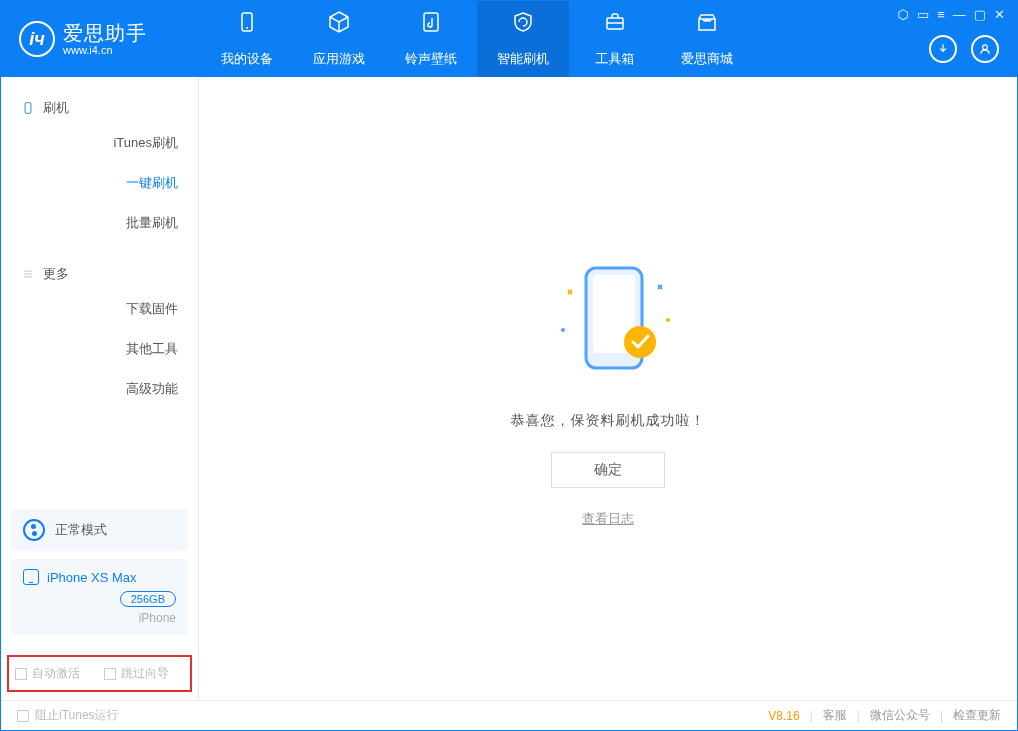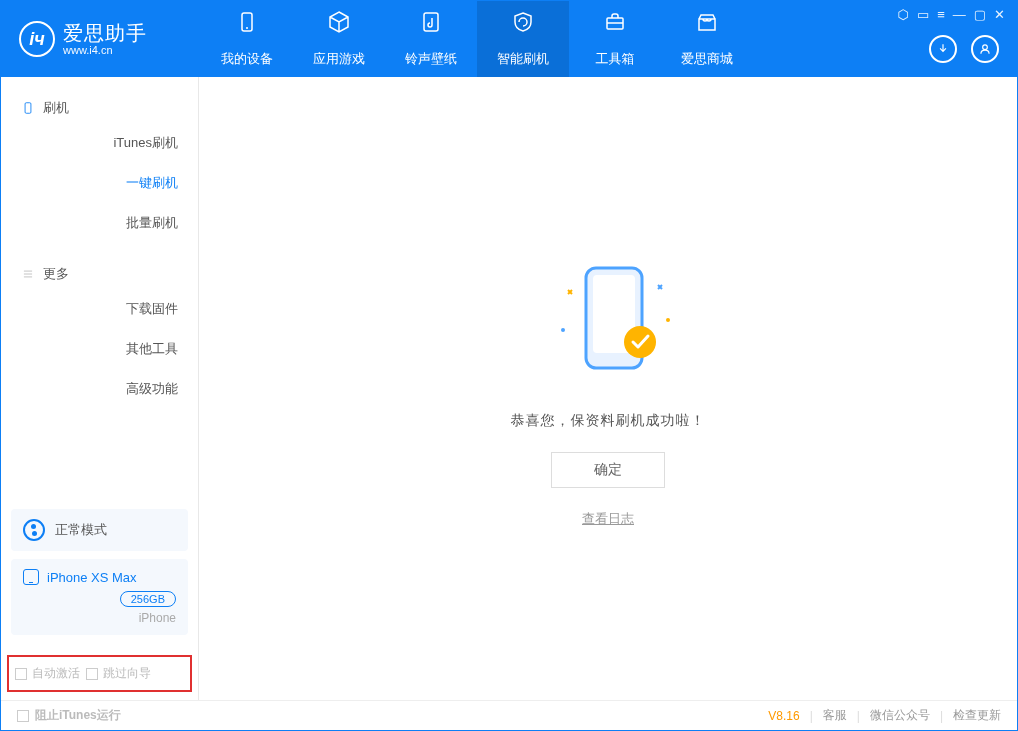--- a/index.html
+++ b/index.html
@@ -45,34 +45,34 @@
 .mode-icon::before { top: 3px; left: 6px; }
 .mode-icon::after { bottom: 3px; right: 6px; }
 .mode-card span { color: #555; font-size: 13px; font-weight: 500; }
 
 .device-card .dev-head { display: flex; align-items: center; gap: 8px; color: #0d7ff5; font-weight: 500; }
 .phone-ico { width: 16px; height: 16px; border: 1.5px solid #0d7ff5; border-radius: 3px; position: relative; }
 .phone-ico::after { content: ""; position: absolute; bottom: 1px; left: 50%; transform: translateX(-50%); width: 4px; height: 1px; background: #0d7ff5; }
 .device-card .badge { display: inline-block; margin-top: 6px; border: 1px solid #0d7ff5; color: #0d7ff5; border-radius: 10px; padding: 1px 10px; font-size: 11px; }
 .device-card .dev-type { color: #aaa; font-size: 12px; margin-top: 4px; }
 
-.check-row { border: 2px solid #e03030; margin: 10px 6px 8px 6px; padding: 8px 6px; display: flex; gap: 6px; font-size: 12px; color: #bbb; }
+.check-row { border: 2px solid #e03030; margin: 10px 6px 8px 6px; padding: 8px 6px; display: flex; gap: 24px; font-size: 12px; color: #bbb; }
 .check-row label { display: flex; align-items: center; gap: 5px; cursor: pointer; }
 .chk { width: 12px; height: 12px; border: 1px solid #ccc; display: inline-block; }
 
 
 .main { flex: 1; display: flex; flex-direction: column; align-items: center; justify-content: center; gap: 22px; position: relative; background: #fff; }
 .illustration { width: 200px; height: 140px; display: flex; align-items: center; justify-content: center; }
 .success-title { font-size: 14px; color: #555; letter-spacing: 1px; }
 .ok-btn { border: 1px solid #ddd; background: #fff; color: #666; padding: 8px 42px; font-size: 14px; cursor: pointer; }
 .log-link { color: #999; font-size: 13px; text-decoration: underline; cursor: pointer; }
 
 
 .footer { height: 30px; border-top: 1px solid #eee; display: flex; align-items: center; padding: 0 16px; font-size: 12px; color: #999; }
-.footer-left { display: flex; align-items: center; gap: 6px; color: #bbb; font-weight: bold; }
+.footer-left { display: flex; align-items: center; gap: 6px; color: #bbb; }
 .footer-right { margin-left: auto; display: flex; align-items: center; gap: 10px; }
 .footer-right .sep { color: #ddd; }
 .footer-right .ver { color: #ff9a00; }
 .footer-right a { color: #999; cursor: pointer; }
 </style>
 </head>
 <body>
 
 <div class="window">
 

